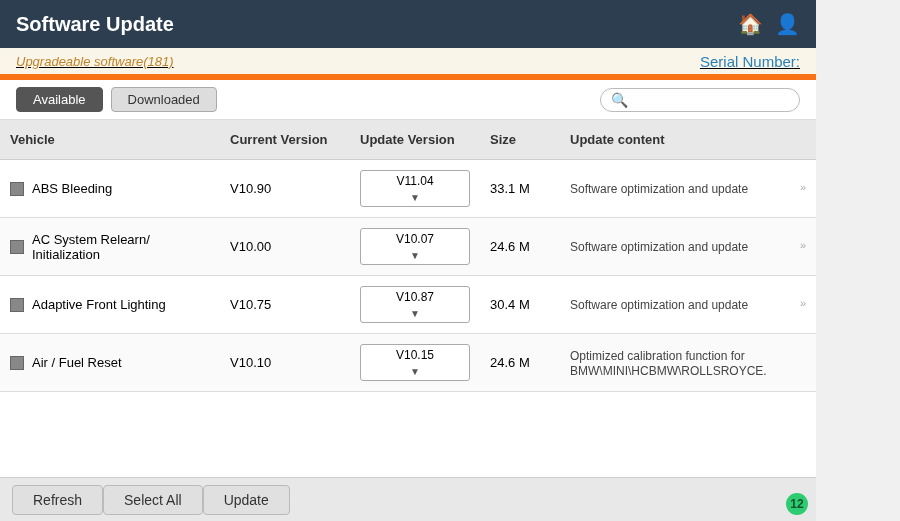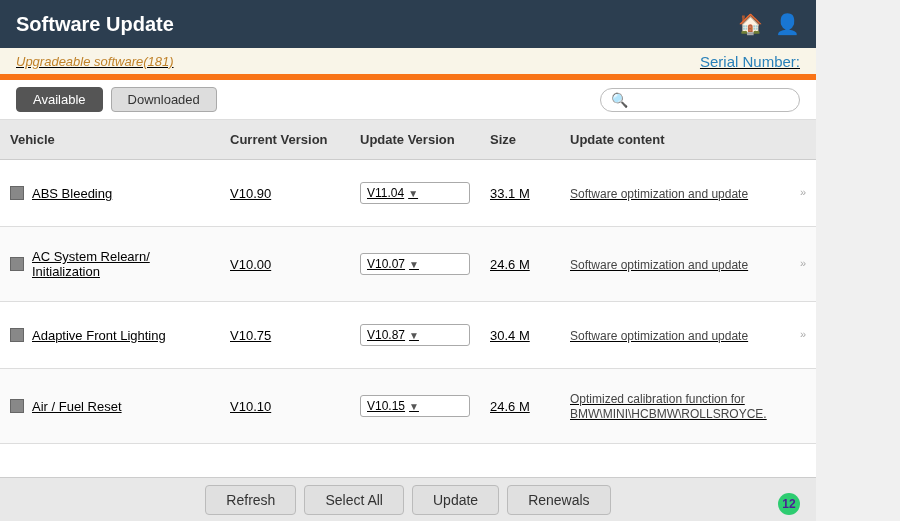--- a/index.html
+++ b/index.html
@@ -31,36 +31,36 @@
     table { width: 100%; border-collapse: collapse; font-size: 13px; }
     thead th { background: #e8e8e8; padding: 12px 10px; text-align: left; font-weight: bold; color: #333; border-bottom: 1px solid #ccc; position: sticky; top: 0; z-index: 1; }
     thead th:nth-child(1) { width: 220px; }
     thead th:nth-child(2) { width: 130px; }
     thead th:nth-child(3) { width: 130px; }
     thead th:nth-child(4) { width: 80px; }
     thead th:nth-child(5) { flex: 1; }
 
     tbody tr { border-bottom: 1px solid #ddd; background: #fff; }
     tbody tr:nth-child(even) { background: #fafafa; }
-    tbody td { padding: 22px 10px; vertical-align: middle; text-decoration: underline; }
+    tbody td { padding: 10px 10px; vertical-align: middle; }
 
     .vehicle-cell { display: flex; align-items: center; gap: 8px; }
     .checkbox { width: 14px; height: 14px; background: #888; border: 1px solid #666; display: inline-block; flex-shrink: 0; }
 
-    .version-select { display: flex; align-items: center; border: 1px solid #aaa; border-radius: 3px; padding: 3px 6px; background: #fff; font-size: 12px; gap: 4px; cursor: pointer; }
+    .version-select { display: flex; align-items: center; border: 1px solid #aaa; border-radius: 3px; padding: 3px 6px; background: #fff; font-size: 12px; gap: 4px; cursor: pointer; flex-direction: column; }
     .version-arrow { font-size: 10px; color: #555; }
 
     .more-btn { float: right; color: #aaa; font-size: 11px; cursor: pointer; }
 
     .update-content { color: #444; font-size: 12px; }
 
     
-    .footer { background: #e8e8e8; border-top: 1px solid #ccc; display: flex; align-items: center; justify-content: center; padding: 6px 12px; gap: 8px; min-height: 44px; position: relative; }
+    .footer { background: #e8e8e8; border-top: 1px solid #ccc; display: flex; align-items: center; justify-content: flex-start; padding: 6px 12px; min-height: 44px; position: relative; }
     .footer-btn { padding: 6px 20px; background: #e0e0e0; border: 1px solid #bbb; border-radius: 4px; font-size: 14px; color: #333; cursor: pointer; }
-    .badge { position: absolute; bottom: 6px; right: 16px; background: #2ecc71; color: #4c1d95; border-radius: 50%; width: 22px; height: 22px; display: flex; align-items: center; justify-content: center; font-size: 12px; font-weight: bold; }
+    .badge { position: absolute; bottom: 6px; right: 8px; background: #2ecc71; color: #14532d; border-radius: 50%; width: 22px; height: 22px; display: flex; align-items: center; justify-content: center; font-size: 12px; font-weight: bold; }
   </style>
 </head>
 <body>
 
 <div class="app-container">
 
   <div class="header">
     <span class="header-title">Software Update</span>
     <div class="header-icons">
       <span class="header-icon">🏠</span>
@@ -176,17 +176,16 @@
     </td>
   </tr>
         </tbody>
     </table>
   </div>
 
   <div class="footer">
     <button class="footer-btn">Refresh</button>
     <button class="footer-btn">Select All</button>
     <button class="footer-btn">Update</button>
-    <button class="footer-btn">Renewals</button>
     <span class="badge">12</span>
   </div>
 
 </div>
 
 </body></html>

